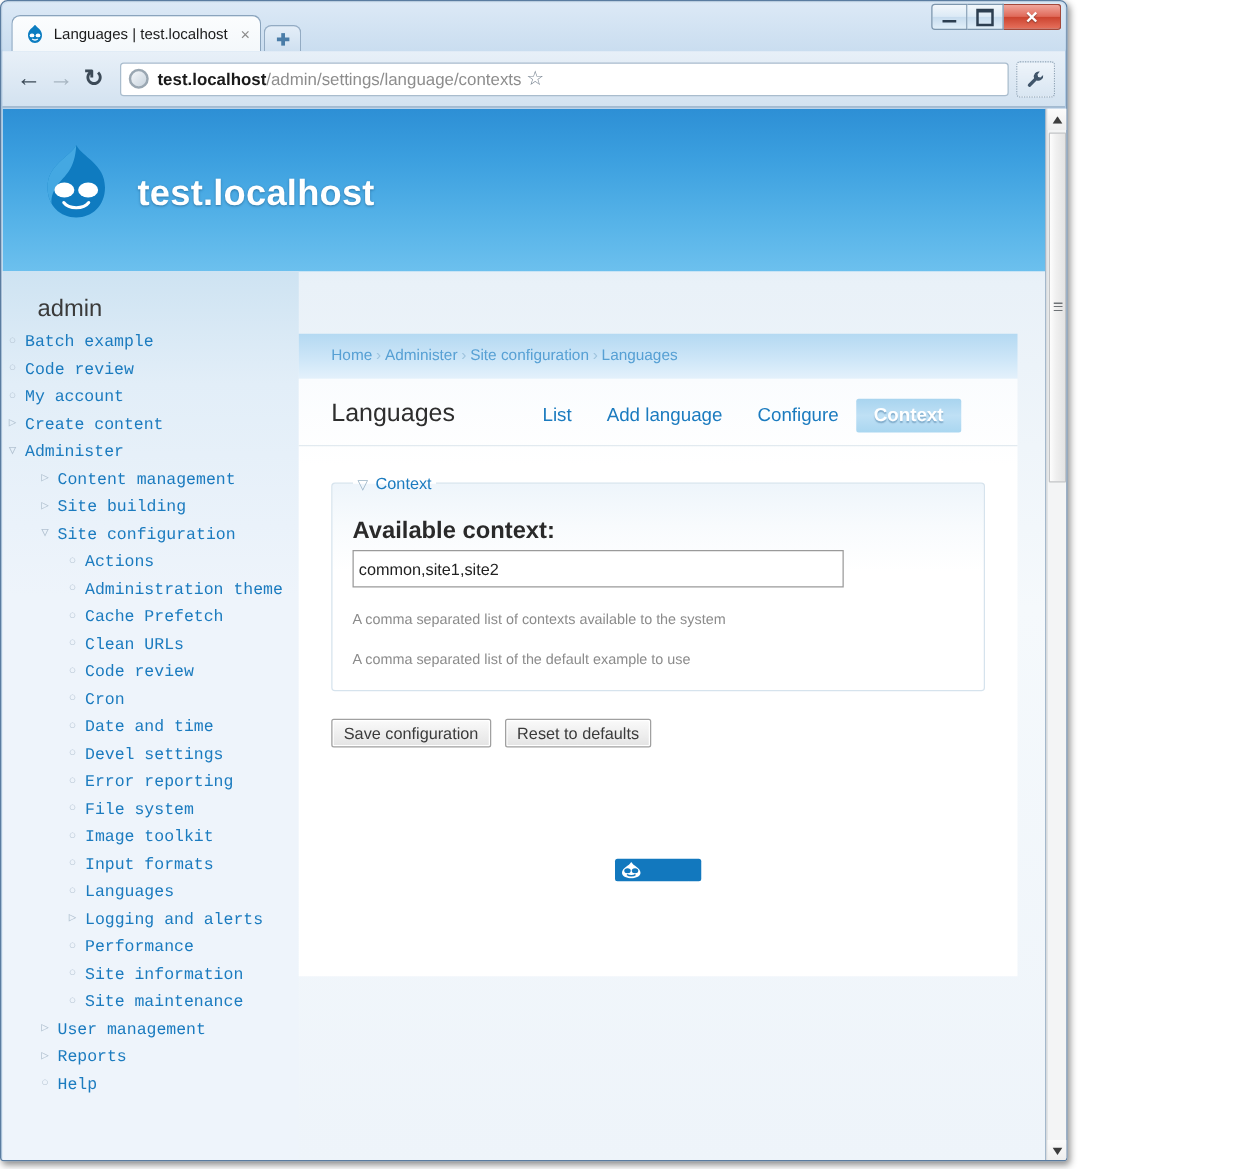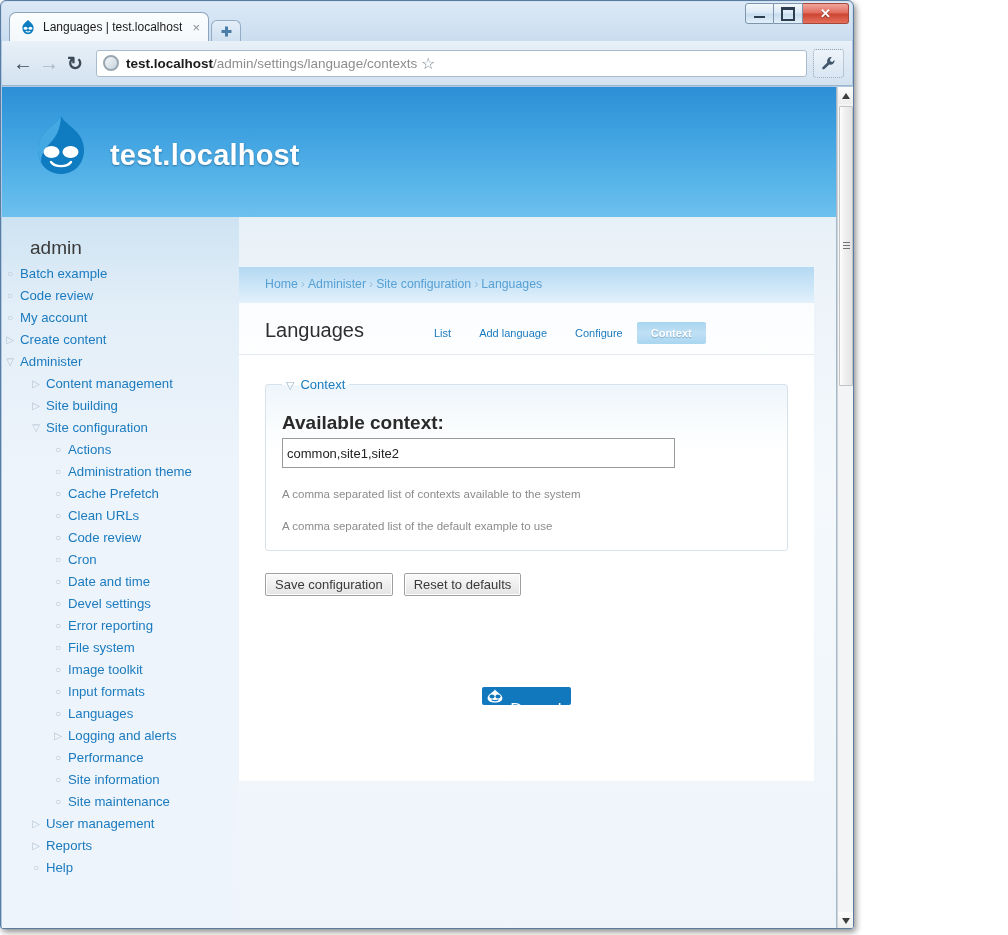--- a/index.html
+++ b/index.html
@@ -228,21 +228,21 @@
     left: 0; top: 130px;
     width: 237px;
     height: 712px;
     background: linear-gradient(to bottom, #cee3f2 0%, #e2eef8 90px, #eef4fb 260px, #eef4fb 100%);
   }
   #sidebar-title {
     font-size: 19px;
     color: #3a3a3a;
     padding: 20px 0 4px 28px;
   }
-  ul.menu { list-style: none; margin: 0; padding: 0; }
+  ul.menu { list-style: none; margin: 0; padding: 0; font-family: Liberation Mono, monospace; }
   ul.menu li { margin: 0; padding: 0; }
   .menu-row {
     display: flex;
     align-items: flex-start;
     padding: 2px 6px 2px 0;
   }
   .bullet {
     flex: 0 0 auto;
     width: 16px;
     text-align: center;
@@ -293,21 +293,21 @@
   #page-title {
     font-size: 20px;
     color: #2e2e2e;
     font-weight: normal;
     margin: 0;
     flex: 0 0 auto;
     width: 155px;
   }
   .tabs { display: flex; align-items: center; gap: 0; }
   .tab {
-    font-size: 11px;
+    font-size: 15px;
     color: #1b7bbf;
     text-decoration: none;
     padding: 5px 14px;
     cursor: pointer;
     white-space: nowrap;
   }
   .tab.active {
     background: linear-gradient(to bottom, #a8d4ef 0%, #bfe0f5 50%, #a9d6f0 100%);
     color: #ffffff;
     font-weight: bold;
@@ -384,22 +384,22 @@
     padding: 0 1px 0 0;
     cursor: pointer;
   }
   .drupal-badge .dicon {
     width: 22px; height: 16px;
     margin: 0 2px;
     display: flex; align-items: center; justify-content: center;
   }
   .drupal-badge .dtext {
     color: #ffffff;
-    font-size: 17px;
-    font-weight: normal;
+    font-size: 10px;
+    font-weight: bold;
     padding: 0 8px 0 2px;
     letter-spacing: 0.2px;
     margin-top: 28px;
   }
 
   
   #vscroll {
     position: absolute;
     left: 836px; top: 86px;
     width: 17px;

